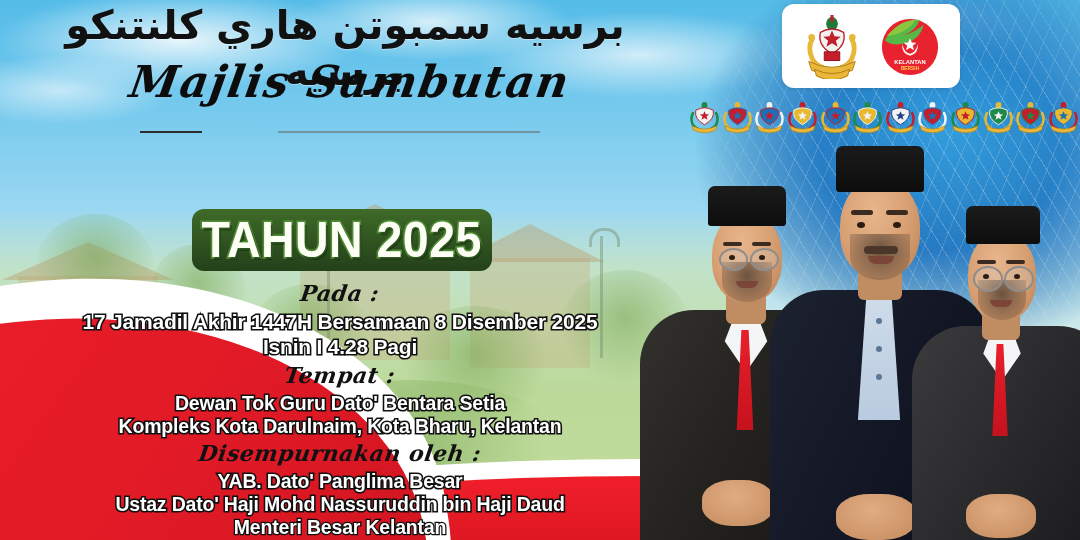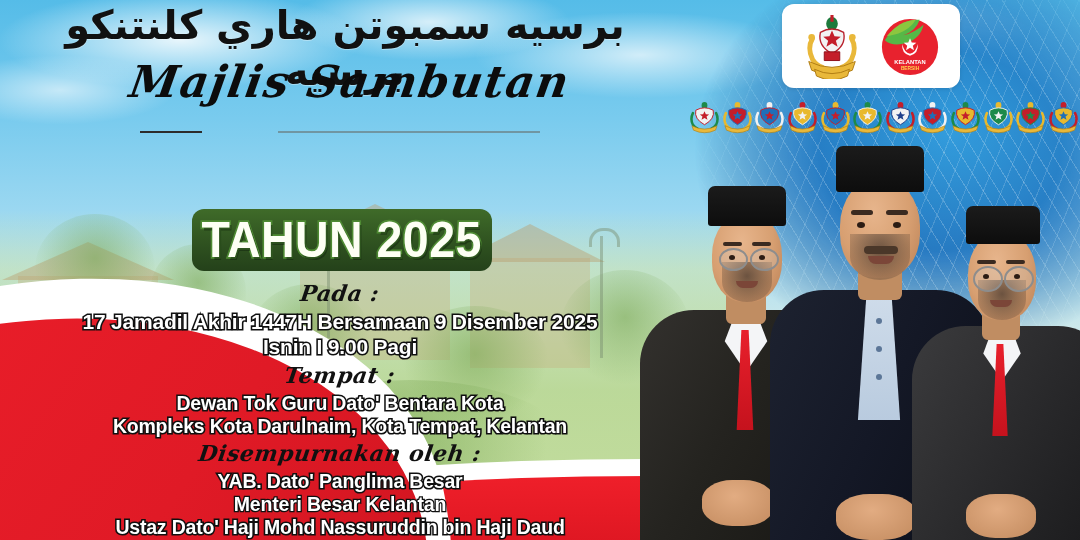--- a/index.html
+++ b/index.html
@@ -447,29 +447,29 @@
   <div class="script-main">Majlis Sambutan</div>
   <div class="divider left"></div>
   <div class="divider right"></div>
 
   <div class="title-band-2">
     <span class="title-text">TAHUN 2025</span>
   </div>
 
   <div class="details">
     <span class="label-script">Pada :</span>
-    <span class="info-line">17 Jamadil Akhir 1447H Bersamaan 9 Disember 2025</span>
-    <span class="info-line">Isnin  I  9.00 Pagi</span>
+    <span class="info-line">17 Jamadil Akhir 1447H Bersamaan 8 Disember 2025</span>
+    <span class="info-line">Isnin  I  4.28 Pagi</span>
     <span class="label-script">Tempat :</span>
-    <span class="info-line sm">Dewan Tok Guru Dato' Bentara Kota</span>
-    <span class="info-line sm">Kompleks Kota Darulnaim, Kota Tempat, Kelantan</span>
+    <span class="info-line sm">Dewan Tok Guru Dato' Bentara Setia</span>
+    <span class="info-line sm">Kompleks Kota Darulnaim, Kota Bharu, Kelantan</span>
     <span class="label-script">Disempurnakan oleh :</span>
     <span class="info-line sm">YAB. Dato' Panglima Besar</span>
+    <span class="info-line sm">Ustaz Dato' Haji Mohd Nassuruddin bin Haji Daud</span>
     <span class="info-line sm thin">Menteri Besar Kelantan</span>
-    <span class="info-line sm">Ustaz Dato' Haji Mohd Nassuruddin bin Haji Daud</span>
   </div>
 
   <div class="men">
 
     <div class="man">
       <div class="body" style="left:0px;top:160px;width:210px;height:230px;background:linear-gradient(120deg,#33312e 0%,#24231f 45%,#171613 100%);"></div>
       <div class="shirt" style="left:78px;top:162px;width:56px;height:86px;clip-path:polygon(32% 0,68% 0,88% 34%,50% 70%,12% 34%);"></div>
       <div class="tie" style="left:92px;top:180px;width:26px;height:100px;"></div>
       <div class="neck" style="left:86px;top:140px;width:40px;height:34px;border-radius:6px;"></div>
       <div class="head" style="left:72px;top:62px;width:70px;height:90px;"></div>

